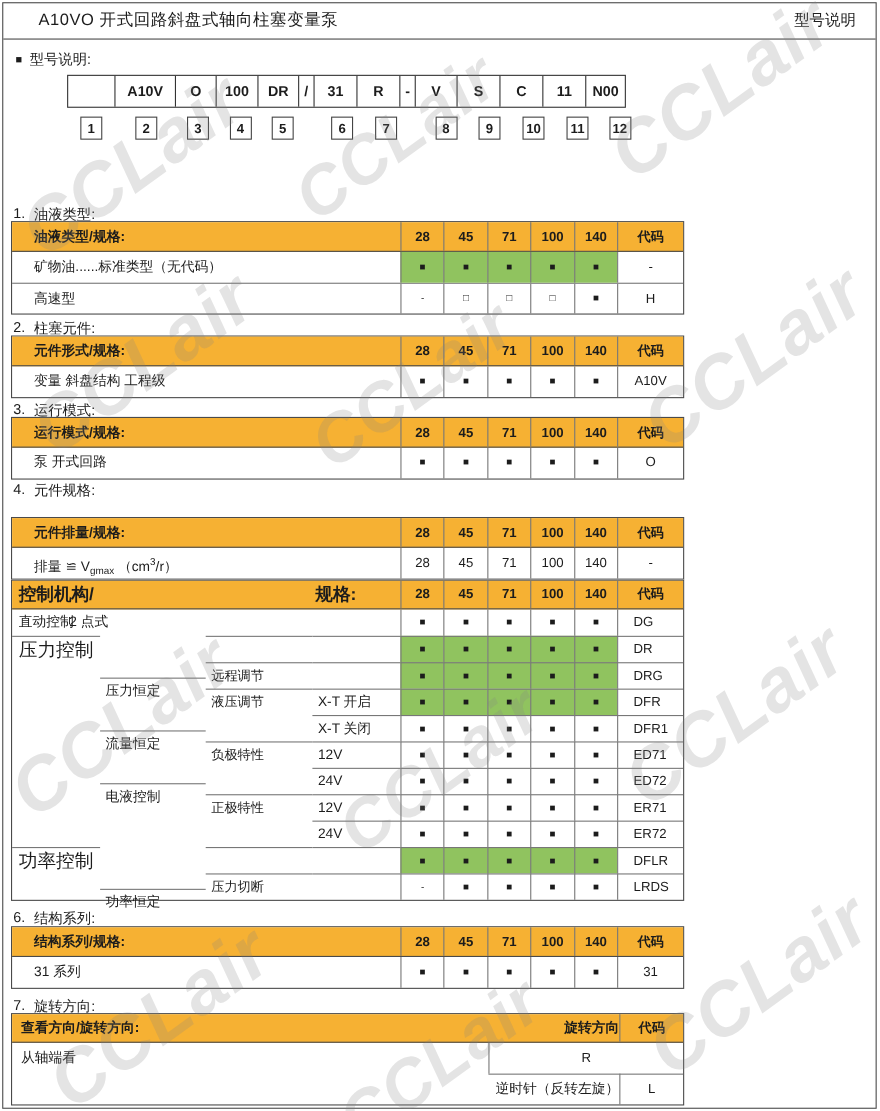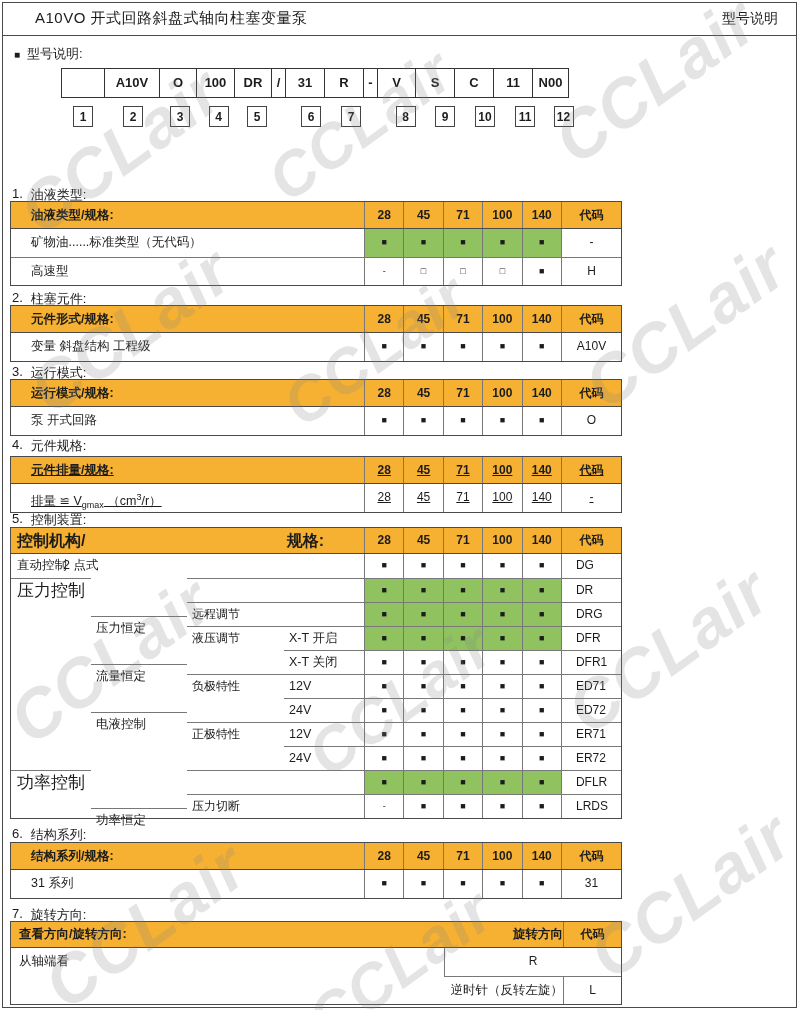--- a/index.html
+++ b/index.html
@@ -236,21 +236,21 @@
       <div class="cs sym">■</div>
       <div class="cs sym">■</div>
       <div class="cc">O</div>
     </div>
   </div>
 
   <div class="sec" style="top:437px;">
     <span class="no">4.</span>
     <span>元件规格:</span>
   </div>
-  <div class="tbl" style="top:456px;text-decoration:underline;">
+  <div class="tbl" style="top:470px;">
     <div class="tr th">
       <div class="cl">元件排量/规格:</div>
       <div class="cs">28</div>
       <div class="cs">45</div>
       <div class="cs">71</div>
       <div class="cs">100</div>
       <div class="cs">140</div>
       <div class="cc">代码</div>
     </div>
     <div class="tr data">

